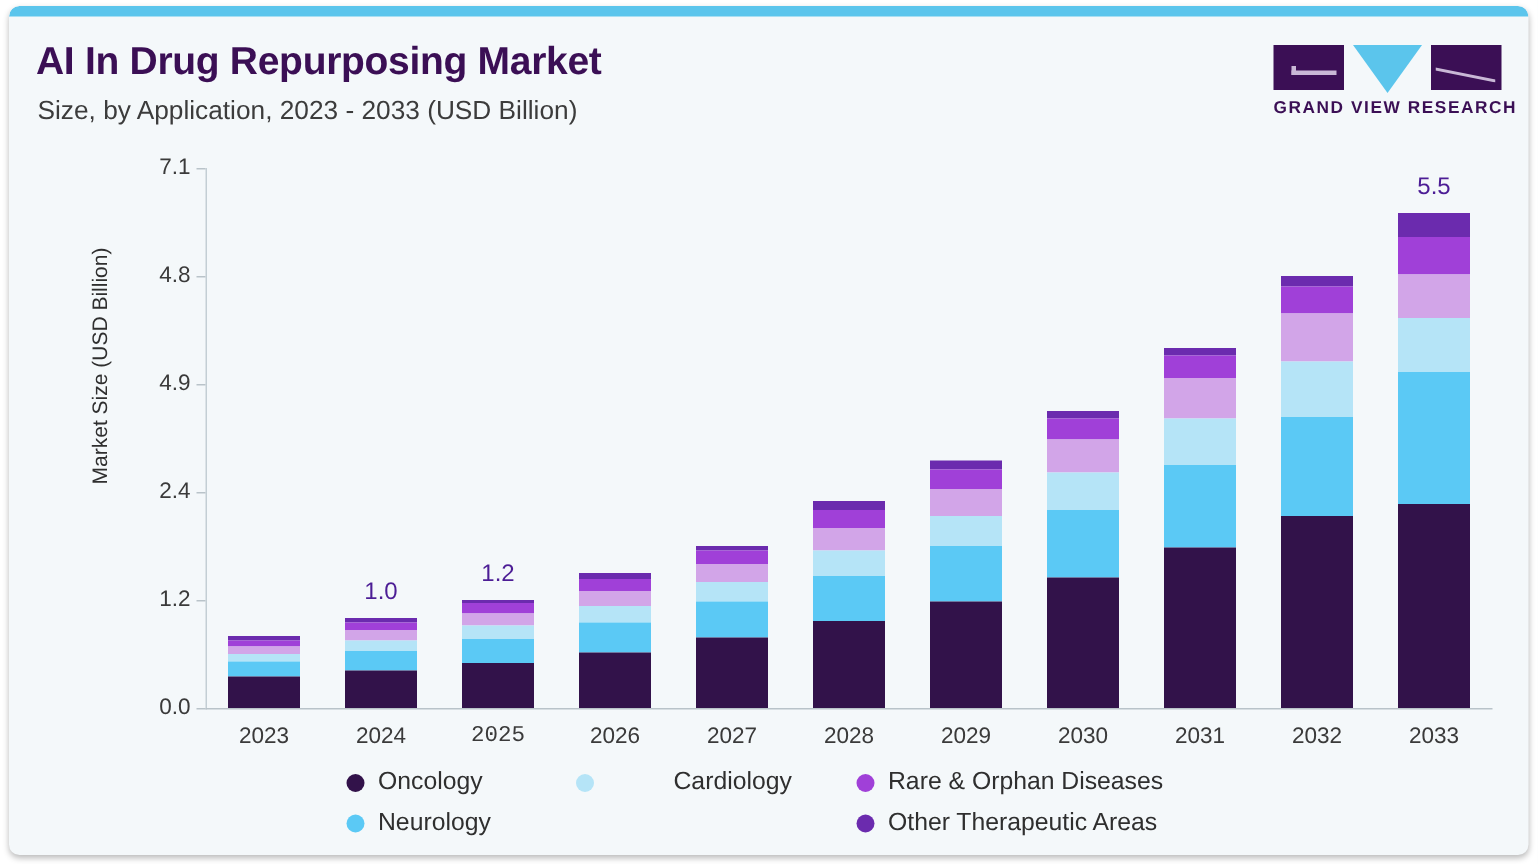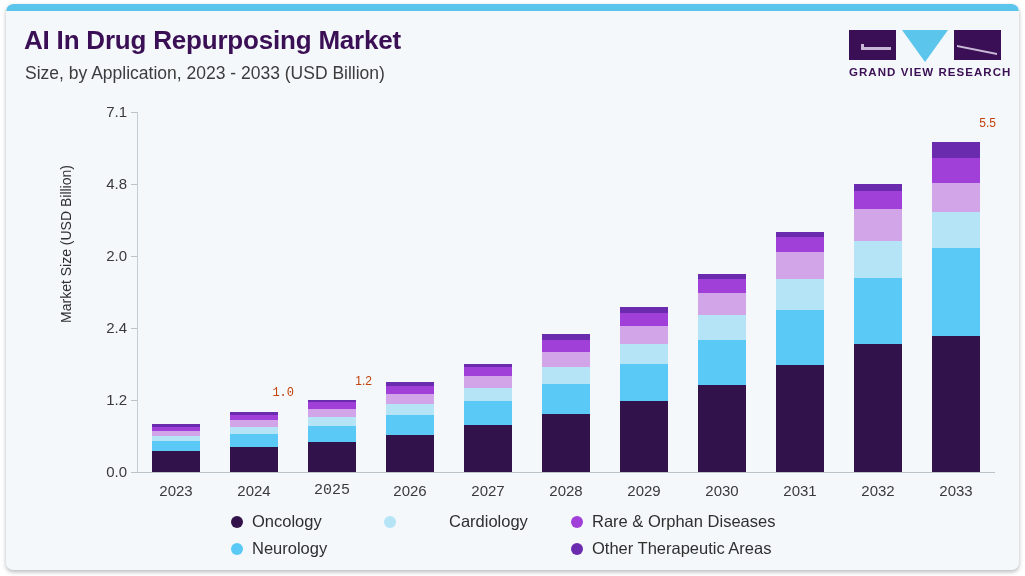--- a/index.html
+++ b/index.html
@@ -106,22 +106,22 @@
     background: #b9c3c9;
   }
   .bar {
     position: absolute;
     bottom: 0;
     display: flex; flex-direction: column-reverse;
   }
   .seg { width: 100%; }
   .bar-label {
     position: absolute;
-    text-align: right;
-    font-size: 12px; color: #c2410c;
+    text-align: center;
+    font-size: 16px; color: #4c1d95;
     white-space: nowrap;
   }
   .xtick-label {
     position: absolute;
     top: 478px;
     text-align: center;
     font-size: 15px; color: #3a3a3a;
   }
   
   #legend {
@@ -169,21 +169,21 @@
     <div id="ylabel">Market Size (USD Billion)</div>
     <div id="axis-line"></div>
     <div id="baseline"></div>
     <div id="yticks">
         <div class="ytick-label" style="top: 468px; right: 892px;">0.0</div>
         <div class="ytick-mark" style="top: 468px; left: 125px;"></div>
         <div class="ytick-label" style="top: 396px; right: 892px;">1.2</div>
         <div class="ytick-mark" style="top: 396px; left: 125px;"></div>
         <div class="ytick-label" style="top: 324px; right: 892px;">2.4</div>
         <div class="ytick-mark" style="top: 324px; left: 125px;"></div>
-        <div class="ytick-label" style="top: 252px; right: 892px;">2.0</div>
+        <div class="ytick-label" style="top: 252px; right: 892px;">4.9</div>
         <div class="ytick-mark" style="top: 252px; left: 125px;"></div>
         <div class="ytick-label" style="top: 180px; right: 892px;">4.8</div>
         <div class="ytick-mark" style="top: 180px; left: 125px;"></div>
         <div class="ytick-label" style="top: 108px; right: 892px;">7.1</div>
         <div class="ytick-mark" style="top: 108px; left: 125px;"></div>
       </div>
     <div id="bars">
         <div class="bar" style="left: 146px; width: 48px; height: 48px; top: 420px; bottom: auto;">
           <div class="seg" style="height: 21px; background: rgb(50, 18, 74);"></div>
           <div class="seg" style="height: 10px; background: rgb(91, 201, 245);"></div>
@@ -193,21 +193,21 @@
           <div class="seg" style="height: 3px; background: rgb(107, 43, 174);"></div>
         </div>
         <div class="bar" style="left: 224px; width: 48px; height: 60px; top: 408px; bottom: auto;">
           <div class="seg" style="height: 25px; background: rgb(50, 18, 74);"></div>
           <div class="seg" style="height: 13px; background: rgb(91, 201, 245);"></div>
           <div class="seg" style="height: 7px; background: rgb(181, 228, 247);"></div>
           <div class="seg" style="height: 7px; background: rgb(210, 165, 232);"></div>
           <div class="seg" style="height: 5px; background: rgb(160, 64, 216);"></div>
           <div class="seg" style="height: 3px; background: rgb(107, 43, 174);"></div>
         </div>
-        <div class="bar-label" style="left: 208px; width: 80px; top: 382px; font-family: Liberation Mono, monospace;">1.0</div>
+        <div class="bar-label" style="left: 208px; width: 80px; top: 382px;">1.0</div>
         <div class="bar" style="left: 302px; width: 48px; height: 72px; top: 396px; bottom: auto;">
           <div class="seg" style="height: 30px; background: rgb(50, 18, 74);"></div>
           <div class="seg" style="height: 16px; background: rgb(91, 201, 245);"></div>
           <div class="seg" style="height: 9px; background: rgb(181, 228, 247);"></div>
           <div class="seg" style="height: 8px; background: rgb(210, 165, 232);"></div>
           <div class="seg" style="height: 7px; background: rgb(160, 64, 216);"></div>
           <div class="seg" style="height: 2px; background: rgb(107, 43, 174);"></div>
         </div>
         <div class="bar-label" style="left: 286px; width: 80px; top: 370px;">1.2</div>
         <div class="bar" style="left: 380px; width: 48px; height: 90px; top: 378px; bottom: auto;">

